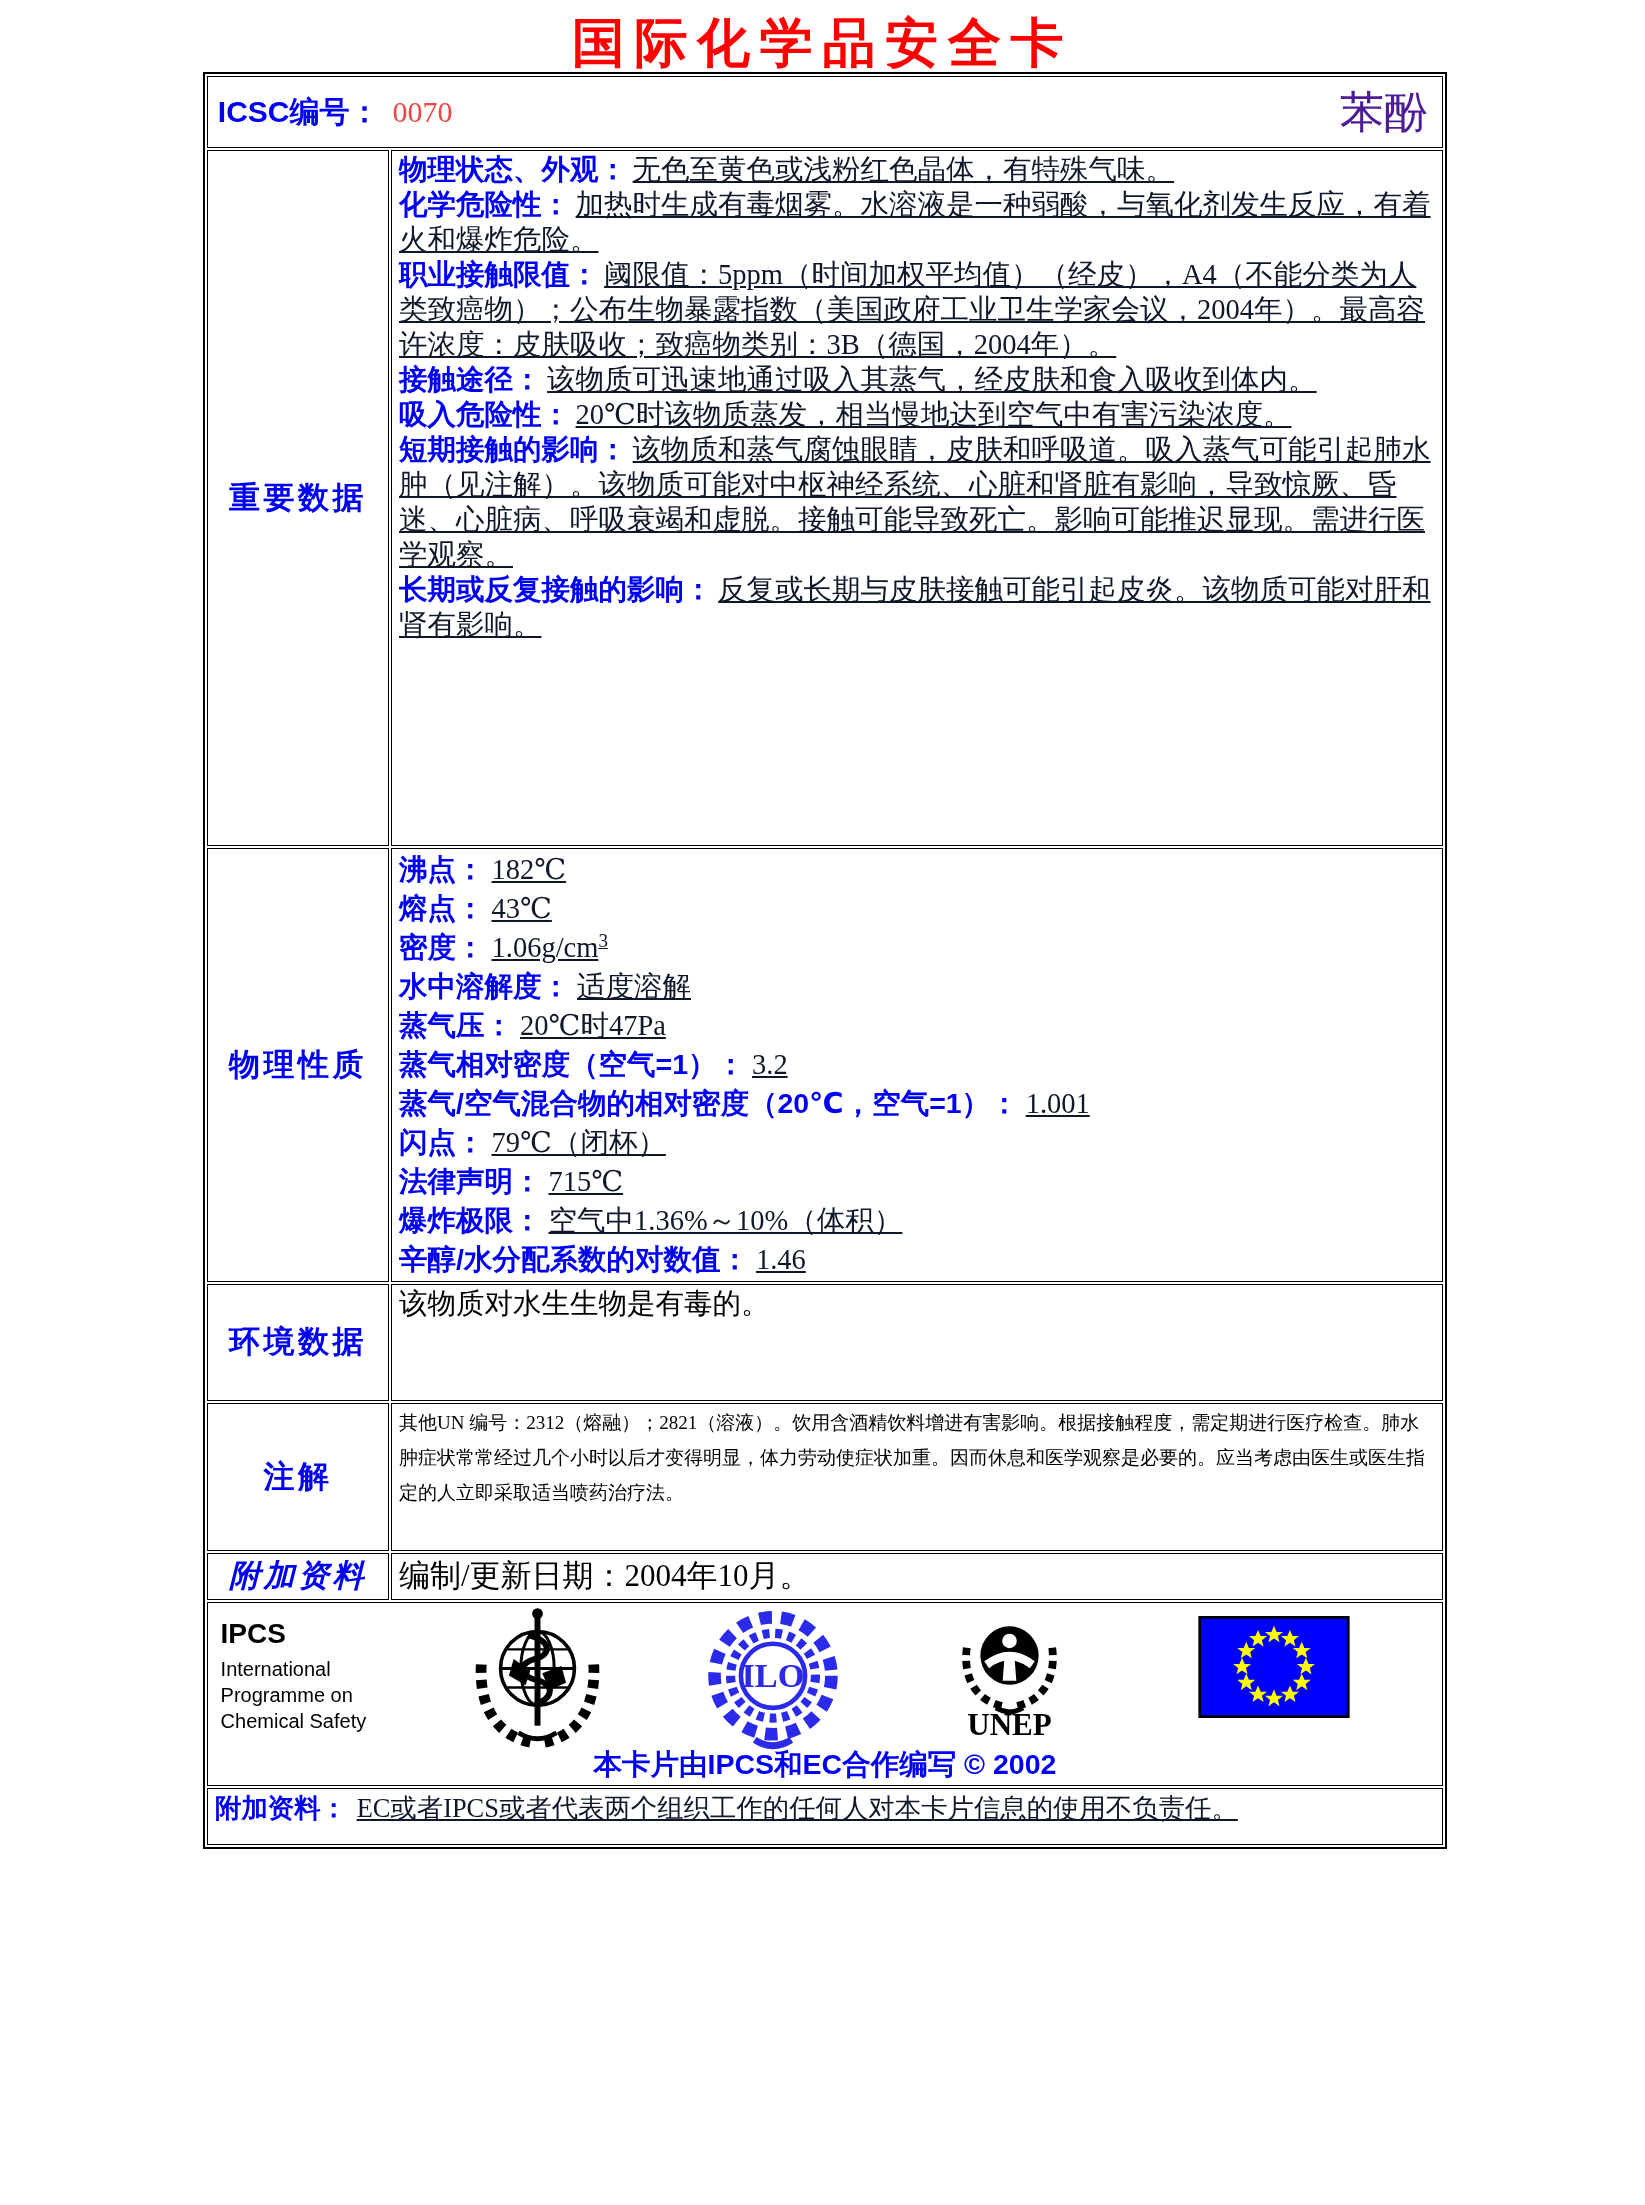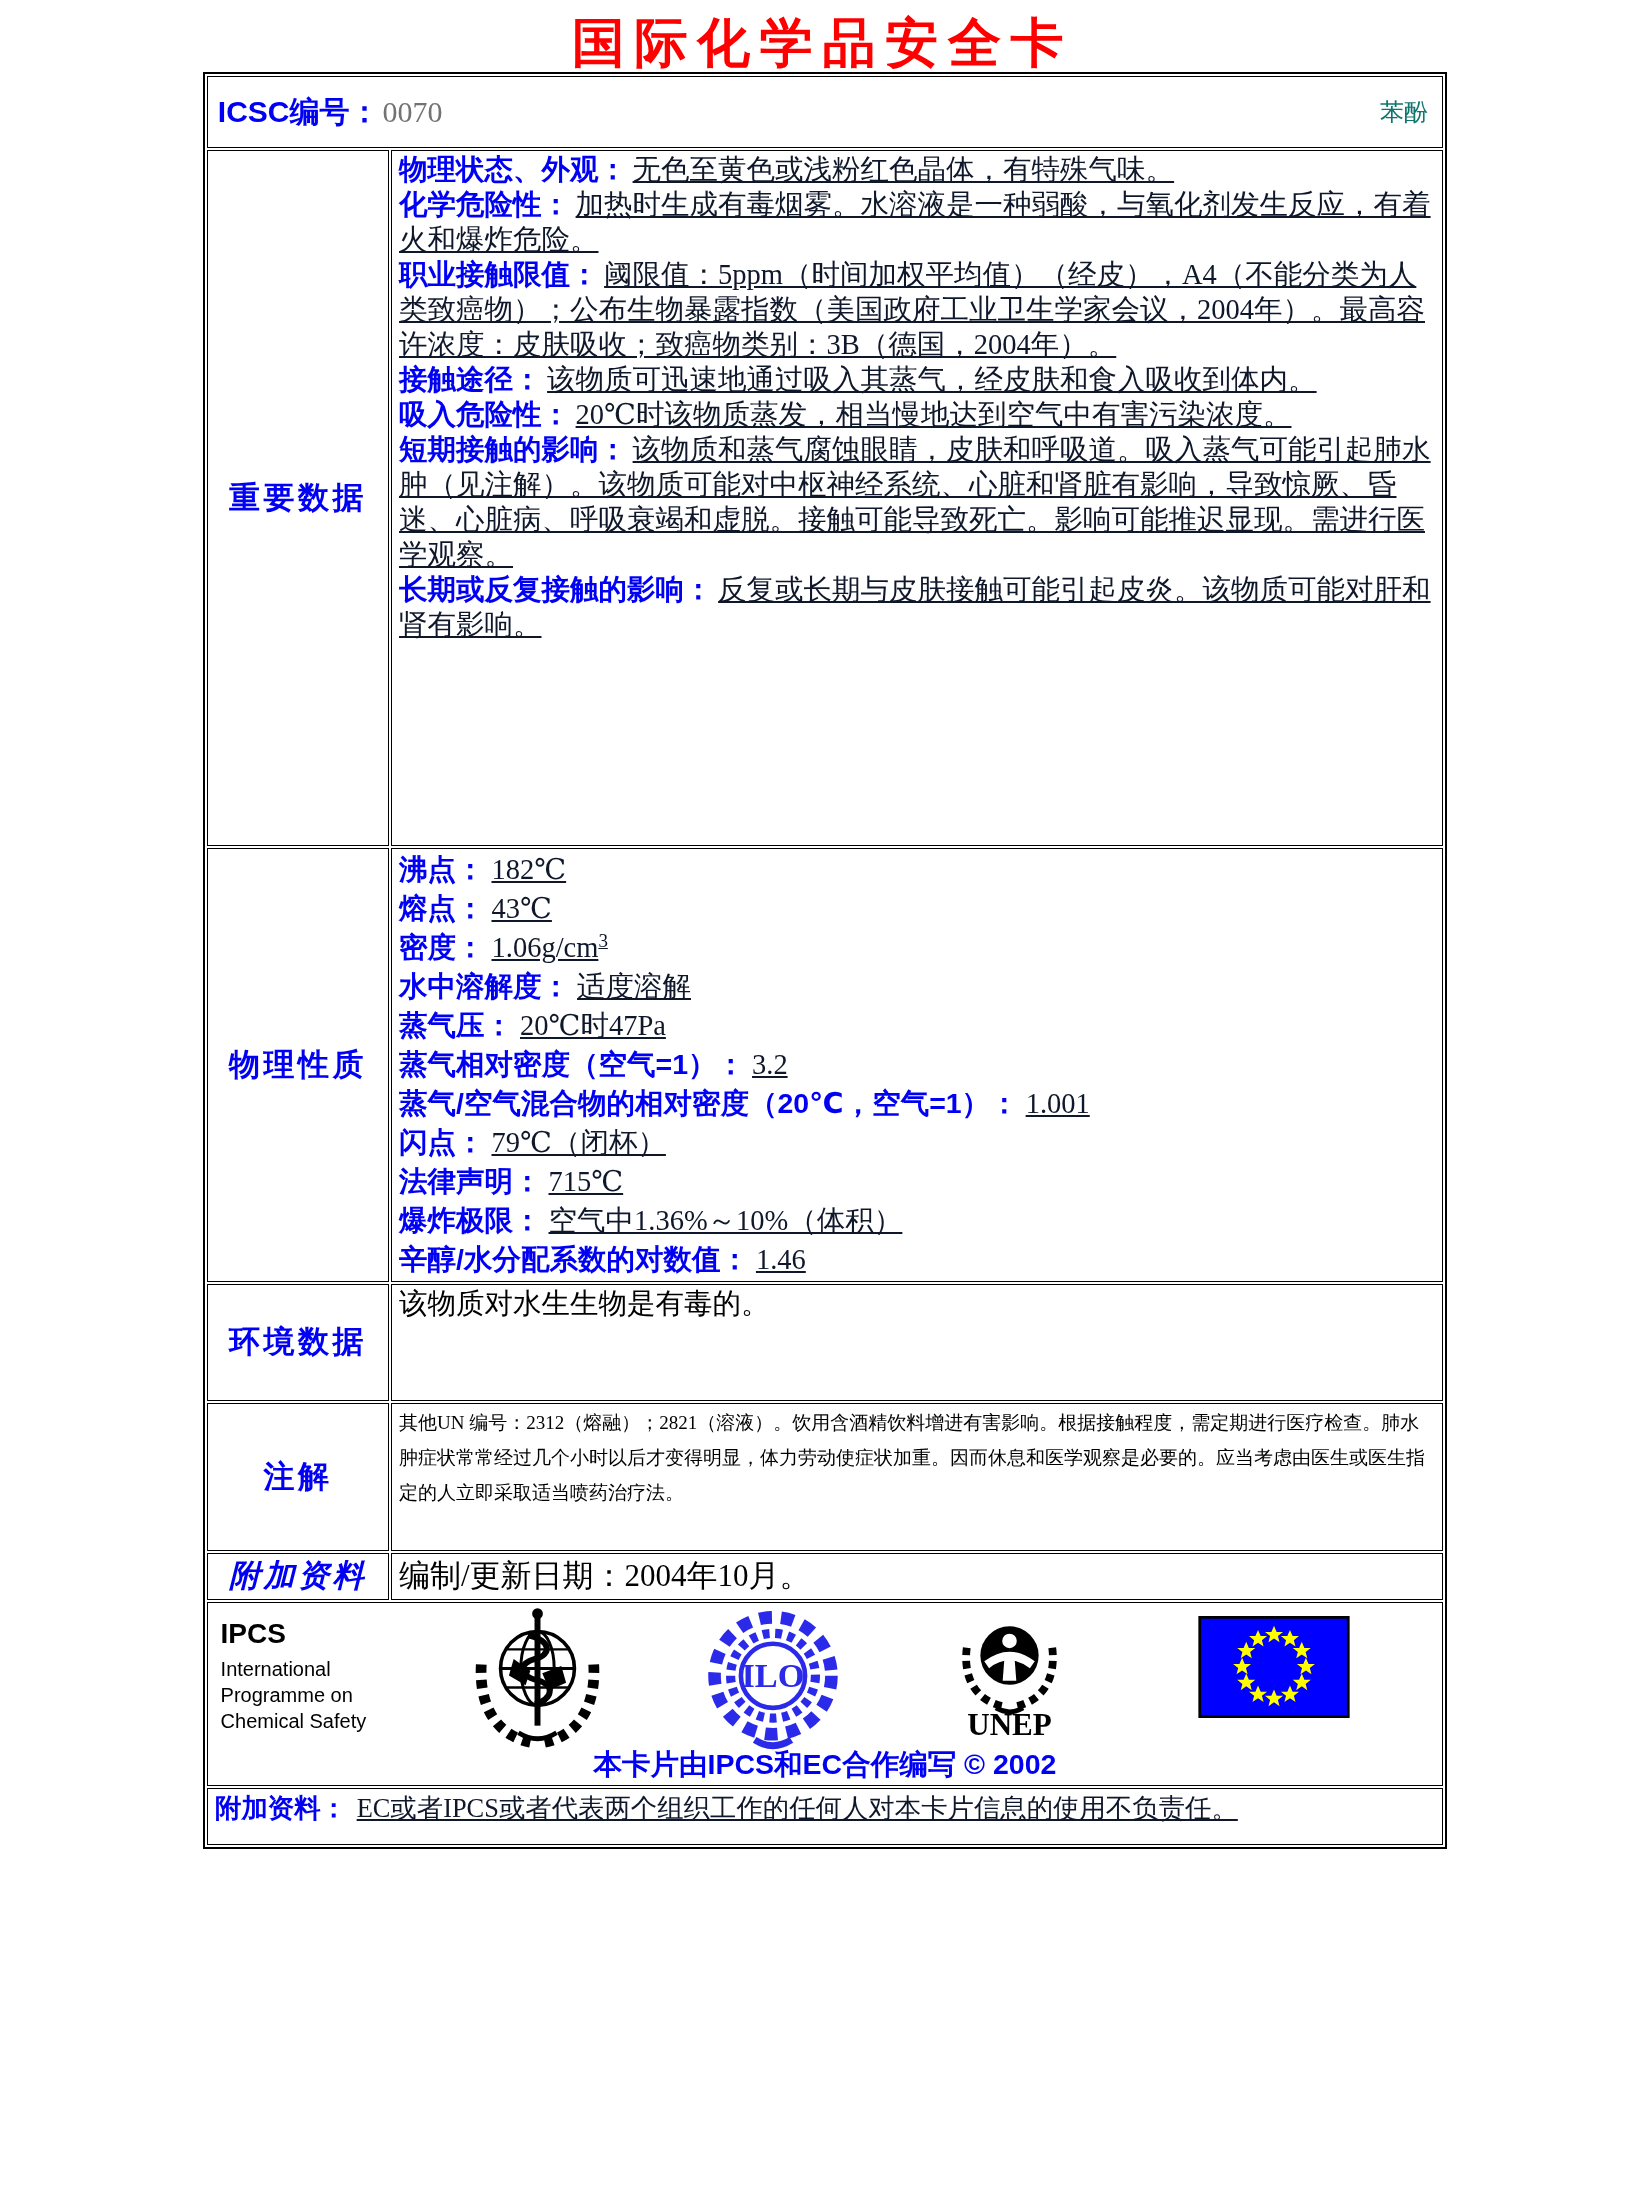--- a/index.html
+++ b/index.html
@@ -46,22 +46,22 @@
     font-weight:bold;font-size:31px;letter-spacing:3.5px;
   }
   .hflex{display:flex;justify-content:space-between;align-items:center;height:100%;padding:0 2.8px;}
   .blab{
     color:var(--accent-blue);
     font-family:"Liberation Sans","DejaVu Sans",sans-serif;
     font-weight:bold;
   }
   .btxt{color:#0f172a;text-decoration:underline;}
   .hlab{font-size:30px;}
-  .hval{font-size:30px;color:#737373;margin-left:3px;}
-  .chem{font-size:24px;color:#0f766e;padding-right:4.2px;}
+  .hval{font-size:30px;color:#ef4444;margin-left:13px;}
+  .chem{font-size:44px;color:#4c1d95;padding-right:4.2px;}
 
   .content-imp{font-size:28.5px;line-height:35px;}
   .content-imp .blab{font-size:28.5px;margin-right:5.6px;}
   .content-phys{font-size:28.5px;line-height:38px;padding-top:4.2px;}
   .content-phys .blab{font-size:28.5px;margin-right:7px;}
   .content-env{font-size:28.5px;line-height:35px;}
   .content-notes{font-size:19px;line-height:35px;}
   .content-add{font-size:31px;vertical-align:middle;}
   .sup{font-size:19px;vertical-align:super;line-height:0;}
 

